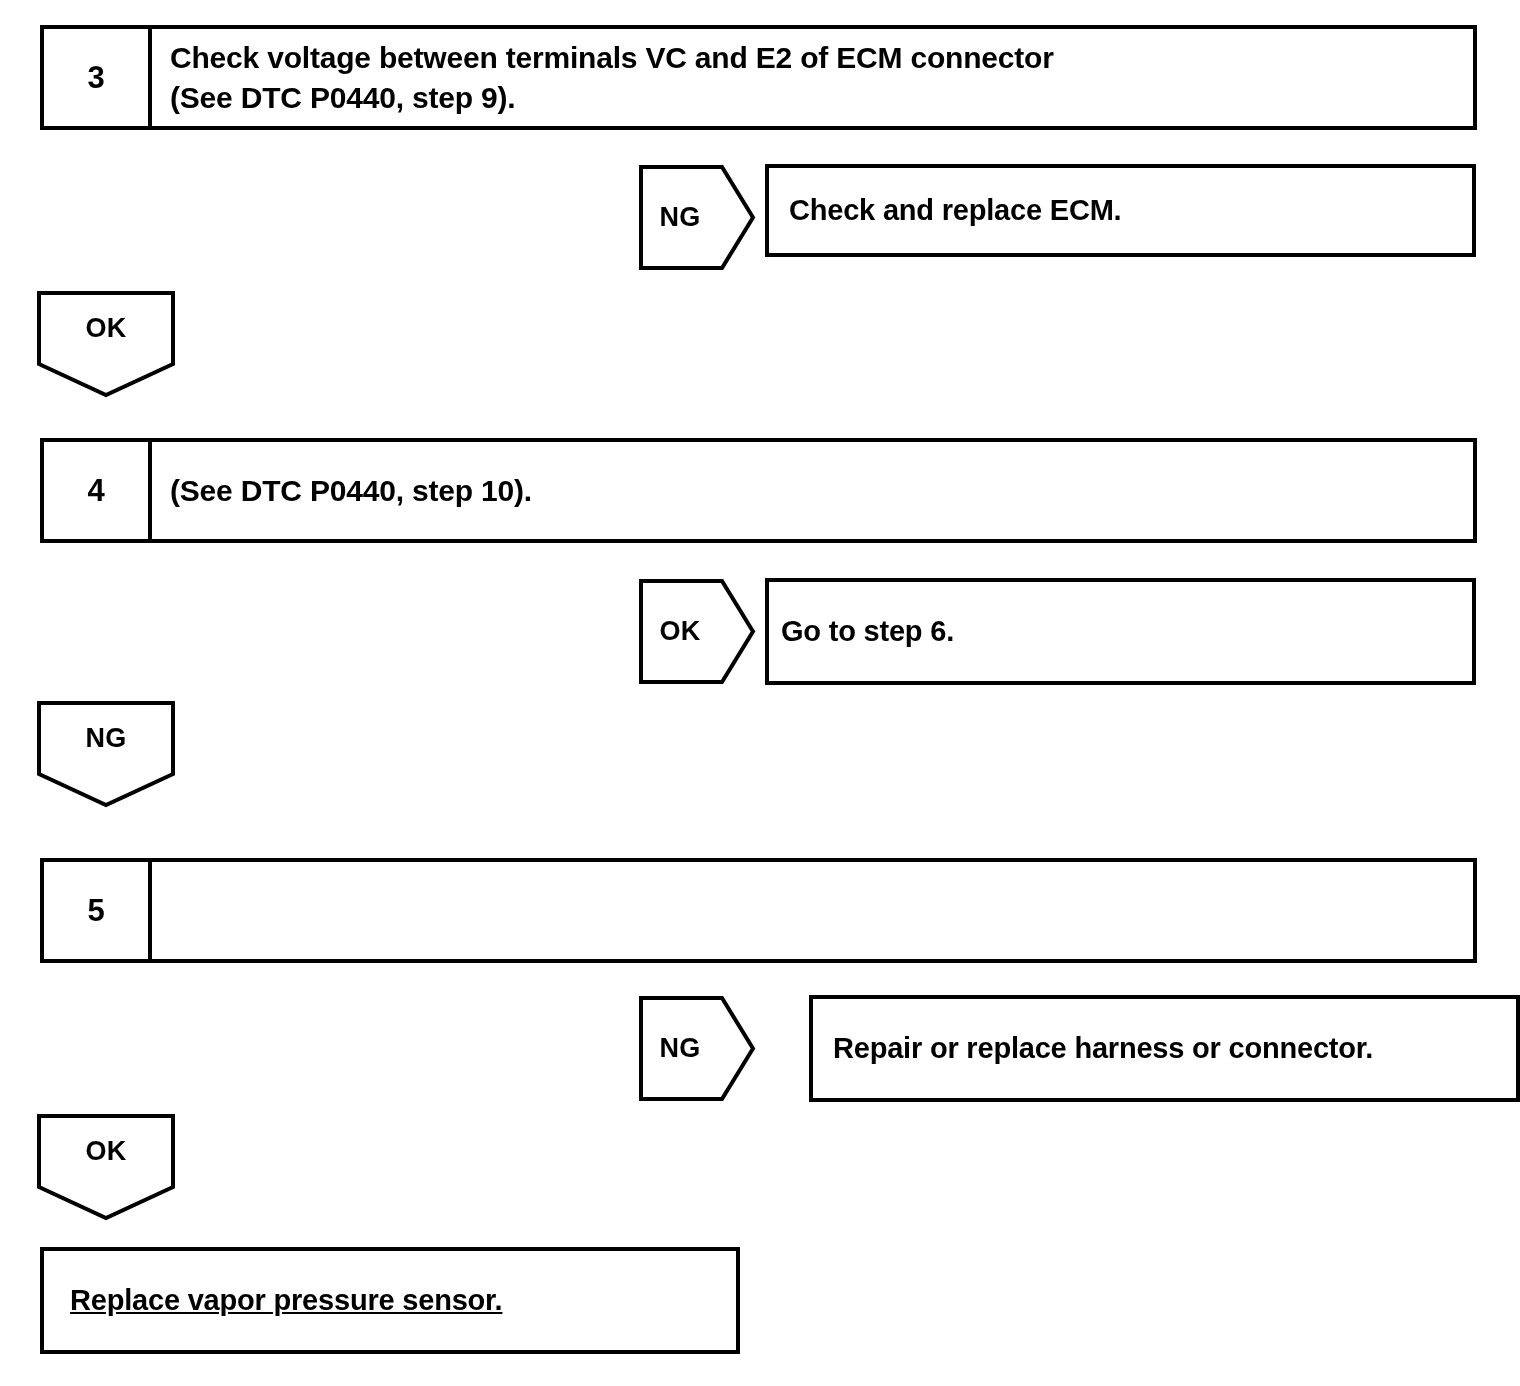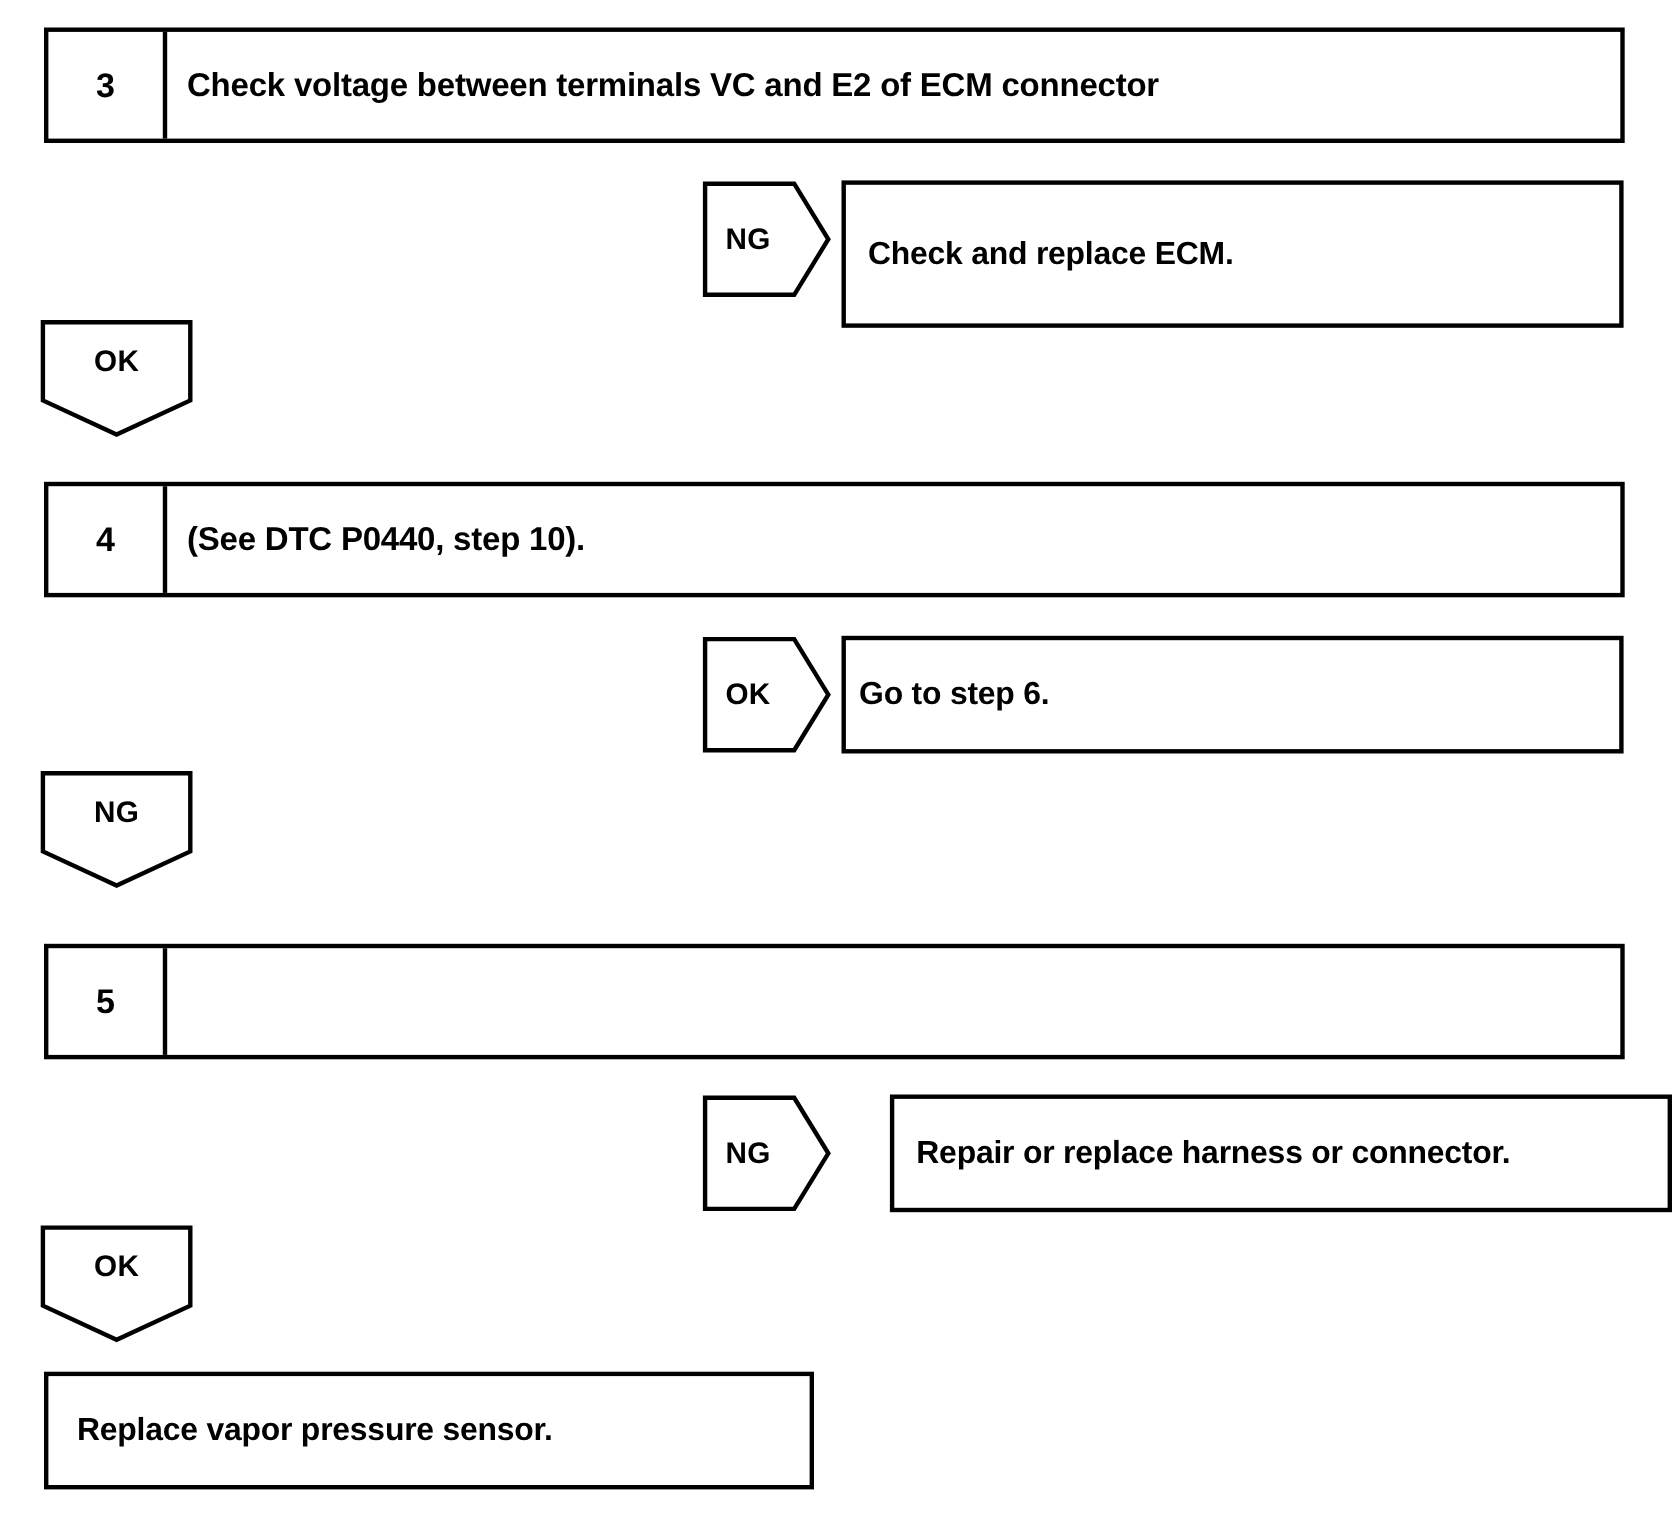--- a/index.html
+++ b/index.html
@@ -112,30 +112,31 @@
 </style>
 </head>
 <body>
 
 <div id="sheet">
 
   <div class="step-box" style="left:40px; top:25px; width:1437px; height:105px;">
     <div class="step-num">3</div>
     <div class="step-text">
       <span class="ln">Check voltage between terminals VC and E2 of ECM connector</span>
+      <span class="ln">(See DTC P0440, step 9).</span>
     </div>
   </div>
 
   <div class="chev-right" style="left:638px; top:164px;">
     <svg viewBox="0 0 118 107" preserveAspectRatio="none" aria-hidden="true">
       <polygon points="3,3 84,3 115,53.5 84,104 3,104" fill="#ffffff" stroke="#000000" stroke-width="4" stroke-linejoin="miter"></polygon>
     </svg>
     <span class="lbl">NG</span>
   </div>
-  <div class="result-box" style="left:765px; top:164px; width:711px; height:134px;">
+  <div class="result-box" style="left:765px; top:164px; width:711px; height:93px;">
     <span>Check and replace ECM.</span>
   </div>
 
   <div class="chev-down" style="left:36px; top:290px;">
     <svg viewBox="0 0 140 108" preserveAspectRatio="none" aria-hidden="true">
       <polygon points="3,3 137,3 137,74 70,105 3,74" fill="#ffffff" stroke="#000000" stroke-width="4" stroke-linejoin="miter"></polygon>
     </svg>
     <span class="lbl">OK</span>
   </div>
 
@@ -177,17 +178,17 @@
     <span>Repair or replace harness or connector.</span>
   </div>
 
   <div class="chev-down" style="left:36px; top:1113px;">
     <svg viewBox="0 0 140 108" preserveAspectRatio="none" aria-hidden="true">
       <polygon points="3,3 137,3 137,74 70,105 3,74" fill="#ffffff" stroke="#000000" stroke-width="4" stroke-linejoin="miter"></polygon>
     </svg>
     <span class="lbl">OK</span>
   </div>
 
-  <div class="result-box" style="left:40px; top:1247px; width:700px; height:107px; padding-left:26px;">
+  <div class="result-box" style="left:40px; top:1247px; width:700px; height:107px; padding-left:26px;text-decoration:underline;">
     <span>Replace vapor pressure sensor.</span>
   </div>
 
 </div>
 
 </body></html>

